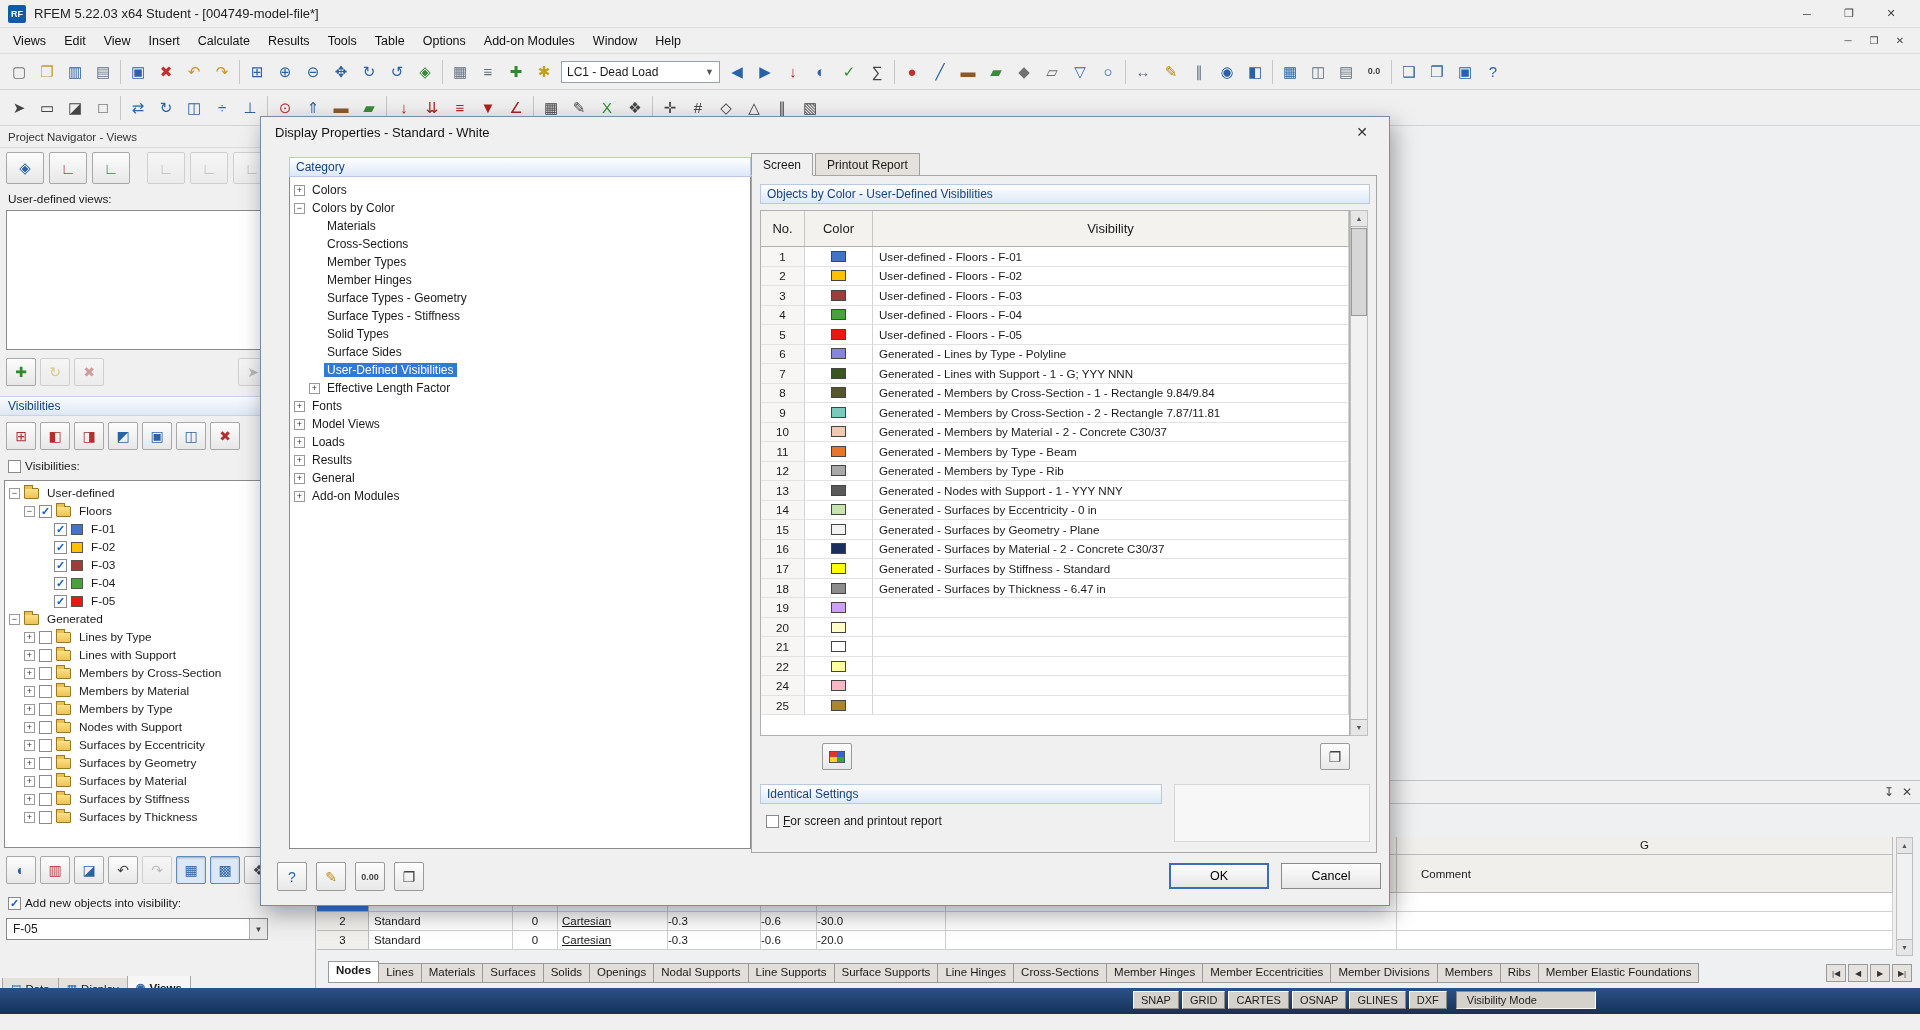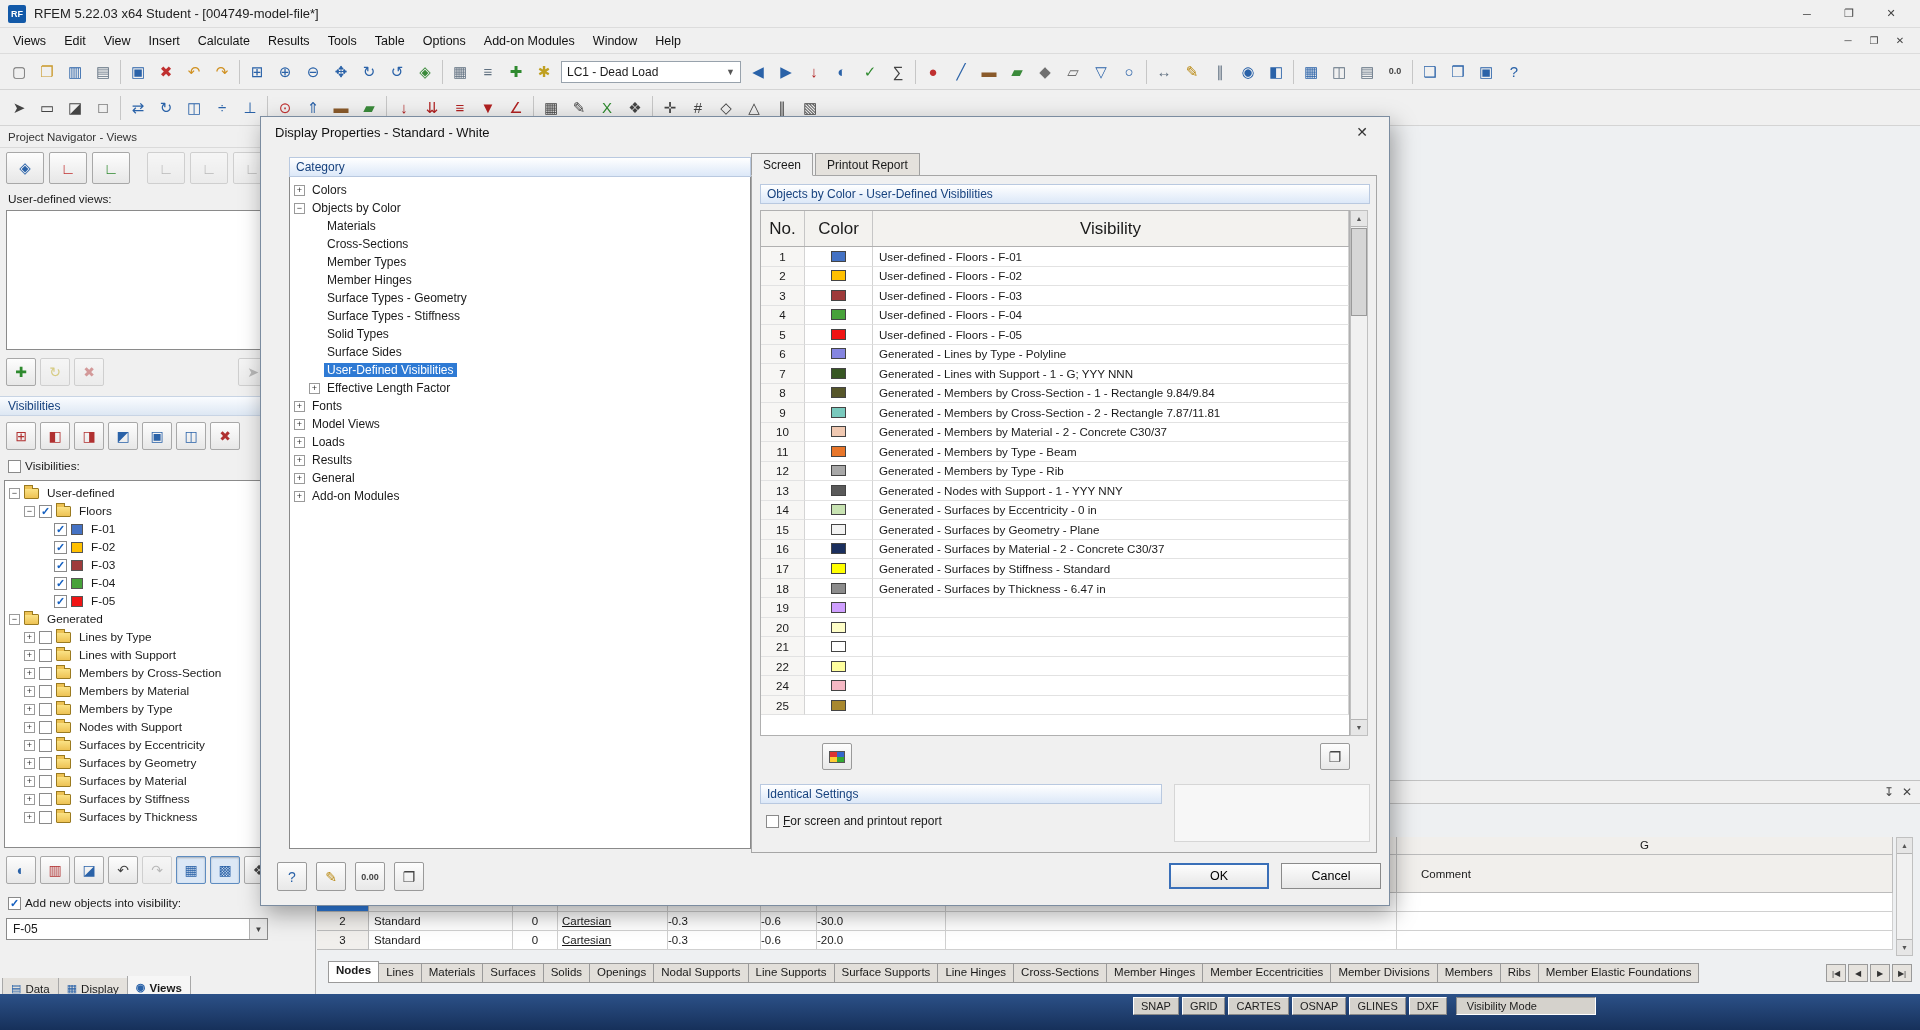--- a/index.html
+++ b/index.html
@@ -18,21 +18,21 @@
 .mdi-controls{margin-left:auto;display:flex;padding-right:8px;gap:2px;}
 .mdi-btn{width:24px;height:20px;display:flex;align-items:center;justify-content:center;font-size:10px;color:#444;border:1px solid transparent;}
 .toolbar{position:absolute;left:0;right:0;background:#f0f0f0;border-bottom:1px solid #d4d4d4;display:flex;align-items:center;padding:0 5px;}
 #toolbar1{top:54px;height:36px;}
 #toolbar2{top:90px;height:36px;}
 .tbtn{width:28px;height:28px;display:flex;align-items:center;justify-content:center;border:1px solid transparent;border-radius:2px;flex:none;}
 .tbtn .glyph{font-size:15px;line-height:1;}
 .tbtn.txt .glyph{font-size:9px;font-weight:bold;}
 .tsep{width:1px;height:24px;background:#c6c6c6;margin:0 3px;flex:none;}
 .combo{display:flex;align-items:center;height:22px;background:#fff;border:1px solid #98a2ac;font-size:12px;}
-#lc-combo{width:180px;padding:0 5px;margin:0 3px;justify-content:space-between;}
+#lc-combo{width:159px;padding:0 5px;margin:0 3px;justify-content:space-between;}
 .combo .drop{color:#555;font-size:9px;}
 
 
 #navigator{position:absolute;left:0;top:126px;width:316px;bottom:26px;background:#f0f0f0;border-right:1px solid #b4b4b4;}
 .nav-header{position:absolute;top:0;left:0;right:0;height:22px;line-height:22px;padding-left:8px;font-size:11.5px;color:#333;border-bottom:1px solid #dadada;}
 #nav-viewbtns{position:absolute;top:26px;left:6px;display:flex;gap:5px;}
 #nav-viewbtns .vbtn:nth-child(4){margin-left:12px;}
 .vbtn{width:38px;height:32px;border:1px solid #a8a8a8;background:linear-gradient(#fdfdfd,#e7e7e7);display:flex;align-items:center;justify-content:center;border-radius:2px;}
 .vbtn .glyph{font-size:15px;}
 .vbtn.disabled,.sbtn.disabled{opacity:.45;}
@@ -85,41 +85,41 @@
 #ws-vscroll{position:absolute;right:7px;top:711px;width:17px;height:119px;background:#f1f1f1;border:1px solid #c0c0c0;}
 .scr-arrow{height:16px;background:#e6e6e6;border-bottom:1px solid #b5b5b5;font-size:7px;text-align:center;line-height:15px;color:#555;}
 .scr-arrow.bottom{position:absolute;bottom:0;left:0;right:0;border-top:1px solid #b5b5b5;border-bottom:none;}
 #sheet-tabs{position:absolute;left:11px;top:835px;display:flex;align-items:flex-end;}
 .stab{height:20px;padding:2px 7px;border:1px solid #9a9a9a;background:#e2dfda;font-size:11.5px;margin-right:-1px;white-space:nowrap;}
 .stab.active{background:#fff;font-weight:bold;height:22px;}
 #sheet-nav{position:absolute;right:8px;top:838px;display:flex;gap:2px;}
 .snav{width:20px;height:18px;border:1px solid #9a9a9a;background:#e6e3de;font-size:8px;display:flex;align-items:center;justify-content:center;color:#333;}
 
 
-#statusbar{position:absolute;left:0;right:0;bottom:0;height:36px;background:linear-gradient(#2c5188,#16305a);}
+#statusbar{position:absolute;left:0;right:0;bottom:16px;height:26px;background:linear-gradient(#2c5188,#16305a);}
 .status-group{position:absolute;left:1133px;top:3px;display:flex;align-items:center;gap:3px;}
 .stbtn{padding:2px 7px;background:#d5d2cc;border:1px solid;border-color:#fff #8a8a8a #8a8a8a #fff;font-size:11px;color:#222;}
 .stmode{margin-left:6px;padding:2px 10px;min-width:140px;background:#d5d2cc;border:1px solid;border-color:#8a8a8a #fff #fff #8a8a8a;font-size:11px;color:#222;}
 
 
 #dialog{position:absolute;left:260px;top:116px;width:1130px;height:790px;background:#f0f0f0;border:1px solid #7b8ca0;box-shadow:4px 8px 22px rgba(0,0,0,.35);z-index:10;}
 .dlg-titlebar{height:30px;display:flex;align-items:center;padding:0 14px;font-size:13px;color:#111;}
 .dlg-close{margin-left:auto;font-size:14px;color:#333;width:26px;text-align:center;}
 .band{height:20px;background:linear-gradient(#ffffff,#dce8f8);border:1px solid #b9c9e0;color:#17427e;font-size:12px;display:flex;align-items:center;padding-left:6px;}
 #cat-panel{position:absolute;left:28px;top:40px;width:462px;height:752px;}
 #cat-tree{height:672px;background:#fff;border:1px solid #8a8a8a;border-top:none;overflow:hidden;padding-top:4px;}
 #cat-tree .trow{font-size:12px;}
 #dlg-tabs{position:absolute;left:490px;top:36px;display:flex;}
 .dtab{height:23px;padding:4px 11px;border:1px solid #a0a0a0;background:#e4e1dc;margin-right:2px;position:relative;top:0;font-size:12px;}
 .dtab.active{background:#f0f0f0;border-bottom-color:#f0f0f0;z-index:2;}
 .tabpage{position:absolute;left:490px;top:58px;width:626px;height:678px;border:1px solid #a6a6a6;background:#f0f0f0;}
 .band2{position:absolute;left:8px;top:8px;width:610px;height:20px;background:linear-gradient(#ffffff,#dce8f8);border:1px solid #b9c9e0;color:#17427e;font-size:12px;display:flex;align-items:center;padding-left:6px;}
 #dlg-table{position:absolute;left:8px;top:34px;width:590px;height:526px;border:1px solid #b0b0b0;background:#fff;}
 .dt-head{display:flex;height:36px;background:#f3f2ef;border-bottom:1px solid #b0b0b0;}
-.dth{border-right:1px solid #c6c6c6;display:flex;align-items:center;justify-content:center;font-size:17px;flex:none;}
+.dth{border-right:1px solid #c6c6c6;display:flex;align-items:center;justify-content:center;font-size:13px;flex:none;}
 #dt-body{height:488px;overflow:hidden;}
 .dtr{display:flex;height:19.52px;}
 .dtc{border-right:1px solid #d4d4d4;border-bottom:1px solid #e2e2e2;font-size:11.6px;display:flex;align-items:center;flex:none;overflow:hidden;}
 .dtc.no{width:44px;justify-content:center;background:#f7f6f4;}
 .dtc.color{width:68px;justify-content:center;}
 .dtc.vis{flex:1;padding-left:6px;white-space:nowrap;}
 .swatch{width:15px;height:11px;border:1px solid #444;display:inline-block;}
 #dt-scroll{position:absolute;left:598px;top:34px;width:18px;height:526px;background:#f1f1f1;border:1px solid #c0c0c0;}
 #dt-thumb{position:absolute;left:0;right:0;top:17px;height:88px;background:#d6d6d6;border:1px solid #9a9a9a;}
 .below-btn{position:absolute;width:30px;height:27px;border:1px solid #9a9a9a;background:linear-gradient(#fdfdfd,#e8e8e8);display:flex;align-items:center;justify-content:center;border-radius:2px;}
@@ -791,21 +791,21 @@
     </div>
     <div id="cat-panel">
       <div class="band">Category</div>
       <div id="cat-tree">
           <div class="trow" style="padding-left: 4px;">
             <span class="expander">+</span>
             <span class="tlabel">Colors</span>
           </div>
           <div class="trow" style="padding-left: 4px;">
             <span class="expander">−</span>
-            <span class="tlabel">Objects by Color</span>
+            <span class="tlabel">Colors by Color</span>
           </div>
           <div class="trow" style="padding-left: 19px;">
             <span class="expander none"></span>
             <span class="tlabel">Materials</span>
           </div>
           <div class="trow" style="padding-left: 19px;">
             <span class="expander none"></span>
             <span class="tlabel">Cross-Sections</span>
           </div>
           <div class="trow" style="padding-left: 19px;">

